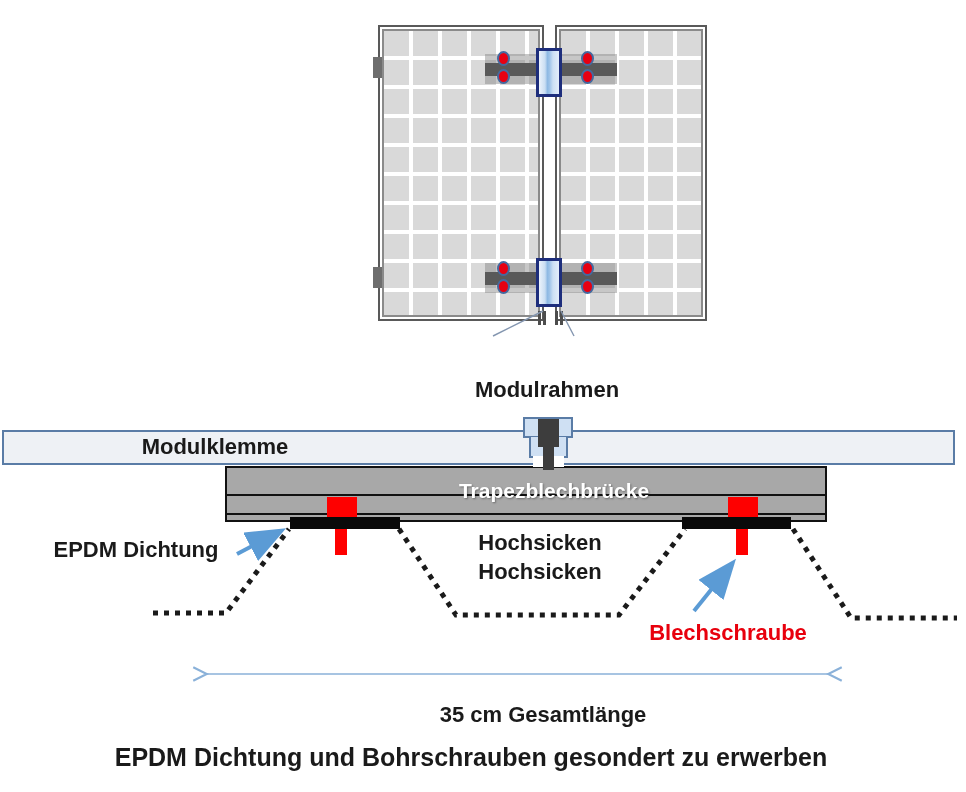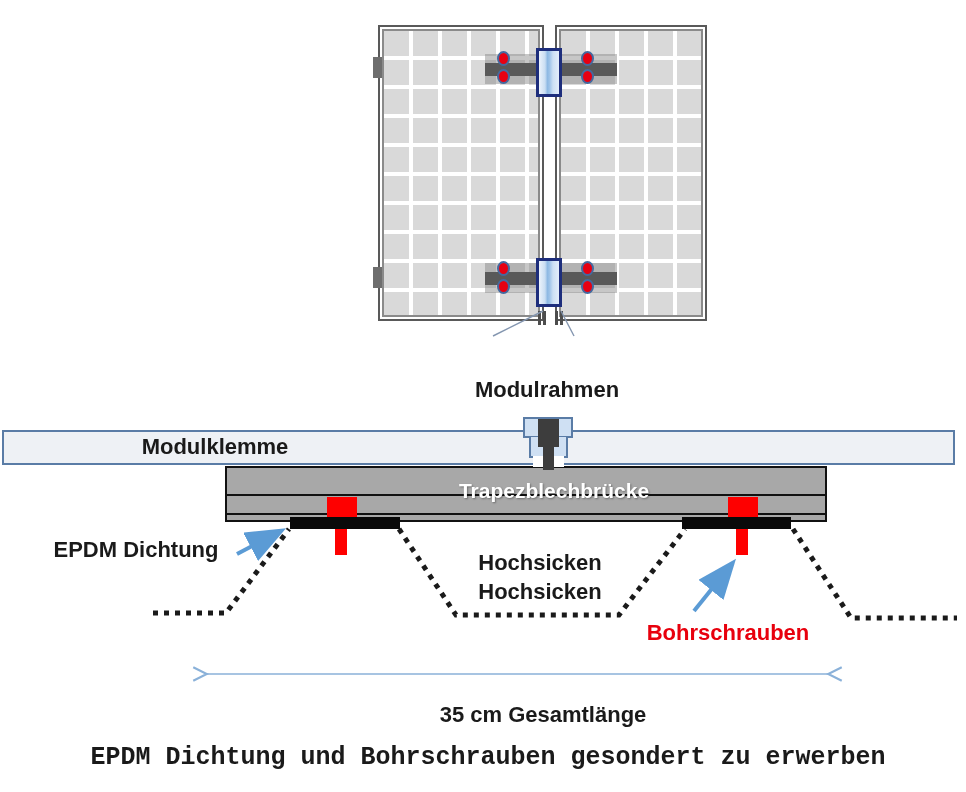--- a/index.html
+++ b/index.html
@@ -107,32 +107,32 @@
   <div class="screw-shaft" style="left:736px;"></div>
   <div class="seal" style="left:290px; width:110px;"></div>
   <div class="seal" style="left:682px; width:109px;"></div>
   <div class="screw-head" style="left:327px;"></div>
   <div class="screw-head" style="left:728px;"></div>
 
   <div class="label label-white" style="left:404px; top:479px; width:300px;">Trapezblechbrücke</div>
 
   <div class="label" style="left:36px; top:537px; width:200px;">EPDM Dichtung</div>
 
-  <div class="label" style="left:440px; top:548px; width:200px; line-height:29px;">
+  <div class="label" style="left:440px; top:528px; width:200px; line-height:29px;">
     <div>Hochsicken</div>
     <div>Hochsicken</div>
   </div>
 
   <div class="label label-red" style="left:598px; top:618px; width:260px; line-height:29px;">
-    <div>Bohrschrauben</div>
+    <div>Blechschraube</div>
   </div>
 
   <div class="label" style="left:393px; top:702px; width:300px;">35 cm Gesamtlänge</div>
 
-  <div class="label footer" style="left:78px; top:743px; width:820px;font-family:Liberation Mono, monospace;">EPDM Dichtung und Bohrschrauben gesondert zu erwerben</div>
+  <div class="label footer" style="left:61px; top:743px; width:820px;">EPDM Dichtung und Bohrschrauben gesondert zu erwerben</div>
 
   <svg class="abs" width="966" height="792" viewBox="0 0 966 792" style="left:0; top:0;">
     <defs>
       <marker id="tri" markerWidth="11" markerHeight="9" refX="8" refY="4" orient="auto">
         <path d="M0,0 L10,4 L0,8 Z" style="fill:var(--accent-blue,#5b9bd5);"></path>
       </marker>
       <marker id="chev" markerWidth="13" markerHeight="12" refX="2.5" refY="5.5" orient="auto-start-reverse">
         <path d="M11,1 L2,5.5 L11,10" style="fill:none; stroke:var(--dim-blue,#8ab1d9); stroke-width:1.4;"></path>
       </marker>
     </defs>

